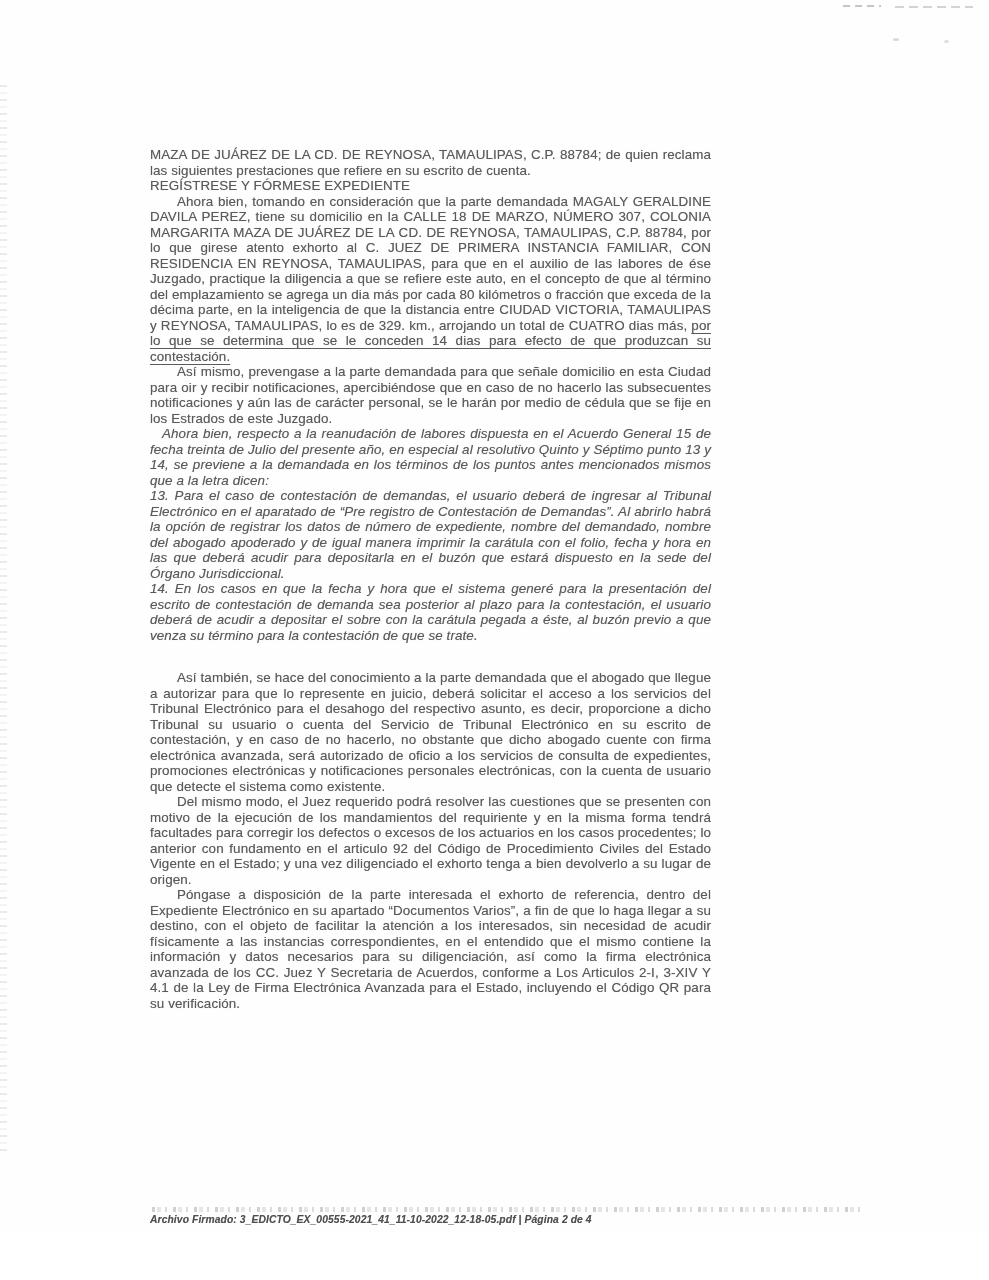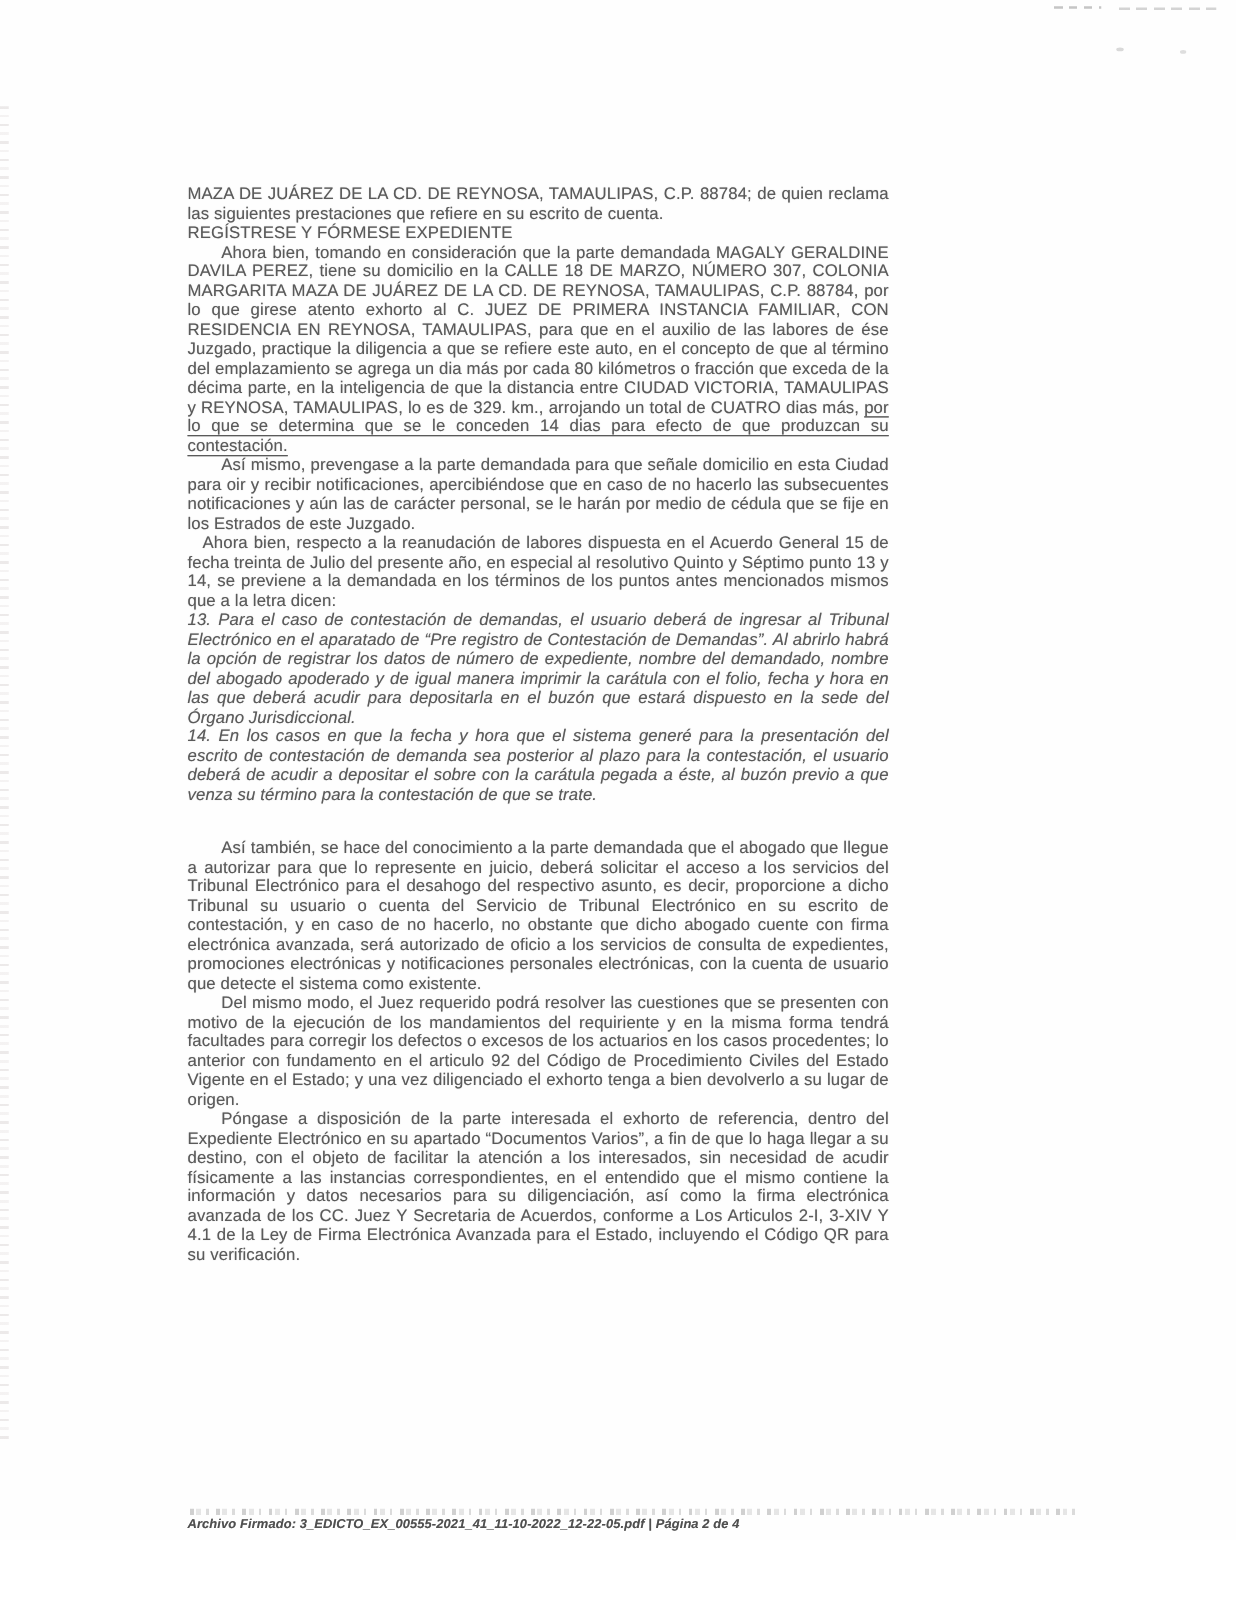--- a/index.html
+++ b/index.html
@@ -14,21 +14,21 @@
     position:absolute;
     left:150px;top:147px;width:561px;
     color:#5a5a5a;
     font-size:13.4px;
     line-height:15.5px;
     letter-spacing:0.1px;
     text-shadow:0 0 0.7px rgba(100,100,100,0.55);
   }
   .content p{margin:0;text-align:justify;}
   .indent{text-indent:27px;}
-  .small-indent{text-indent:12px;}
+  .small-indent{text-indent:12px;font-style:italic;}
   .heading{margin-left:83px;text-align:center;}
   .bq{margin-left:83px;margin-right:108px;font-style:italic;}
   .gap-before{margin-top:27px !important;}
   .underlined{
     text-decoration:underline;
     text-decoration-thickness:1px;
     text-underline-offset:2.5px;
   }
   
   .edge-noise-left{
@@ -81,15 +81,15 @@
     <p class="indent">Así mismo, prevengase a la parte demandada para que señale domicilio en esta Ciudad para oir y recibir notificaciones, apercibiéndose que en caso de no hacerlo las subsecuentes notificaciones y aún las de carácter personal, se le harán por medio de cédula que se fije en los Estrados de este Juzgado.</p>
     <p class="small-indent">Ahora bien, respecto a la reanudación de labores dispuesta en el Acuerdo General 15 de fecha treinta de Julio del presente año, en especial al resolutivo Quinto y Séptimo punto 13 y 14, se previene a la demandada en los términos de los puntos antes mencionados mismos que a la letra dicen:</p>
     <p class="bq">13. Para el caso de contestación de demandas, el usuario deberá de ingresar al Tribunal Electrónico en el aparatado de “Pre registro de Contestación de Demandas”. Al abrirlo habrá la opción de registrar los datos de número de expediente, nombre del demandado, nombre del abogado apoderado y de igual manera imprimir la carátula con el folio, fecha y hora en las que deberá acudir para depositarla en el buzón que estará dispuesto en la sede del Órgano Jurisdiccional.</p>
     <p class="bq">14. En los casos en que la fecha y hora que el sistema generé para la presentación del escrito de contestación de demanda sea posterior al plazo para la contestación, el usuario deberá de acudir a depositar el sobre con la carátula pegada a éste, al buzón previo a que venza su término para la contestación de que se trate.</p>
     <p class="indent gap-before">Así también, se hace del conocimiento a la parte demandada que el abogado que llegue a autorizar para que lo represente en juicio, deberá solicitar el acceso a los servicios del Tribunal Electrónico para el desahogo del respectivo asunto, es decir, proporcione a dicho Tribunal su usuario o cuenta del Servicio de Tribunal Electrónico en su escrito de contestación, y en caso de no hacerlo, no obstante que dicho abogado cuente con firma electrónica avanzada, será autorizado de oficio a los servicios de consulta de expedientes, promociones electrónicas y notificaciones personales electrónicas, con la cuenta de usuario que detecte el sistema como existente.</p>
     <p class="indent">Del mismo modo, el Juez requerido podrá resolver las cuestiones que se presenten con motivo de la ejecución de los mandamientos del requiriente y en la misma forma tendrá facultades para corregir los defectos o excesos de los actuarios en los casos procedentes; lo anterior con fundamento en el articulo 92 del Código de Procedimiento Civiles del Estado Vigente en el Estado; y una vez diligenciado el exhorto tenga a bien devolverlo a su lugar de origen.</p>
     <p class="indent">Póngase a disposición de la parte interesada el exhorto de referencia, dentro del Expediente Electrónico en su apartado “Documentos Varios”, a fin de que lo haga llegar a su destino, con el objeto de facilitar la atención a los interesados, sin necesidad de acudir físicamente a las instancias correspondientes, en el entendido que el mismo contiene la información y datos necesarios para su diligenciación, así como la firma electrónica avanzada de los CC. Juez Y Secretaria de Acuerdos, conforme a Los Articulos 2-I, 3-XIV Y 4.1 de la Ley de Firma Electrónica Avanzada para el Estado, incluyendo el Código QR para su verificación.</p>
   </div>
 
   <div class="hash-noise-line"></div>
-  <div class="footer-file">Archivo Firmado: 3_EDICTO_EX_00555-2021_41_11-10-2022_12-22-05.pdf | Página 2 de 4</div>
+  <div class="footer-file">Archivo Firmado: 3_EDICTO_EX_00555-2021_41_11-10-2022_12-18-05.pdf | Página 2 de 4</div>
 
 </div>
 
 </body></html>

